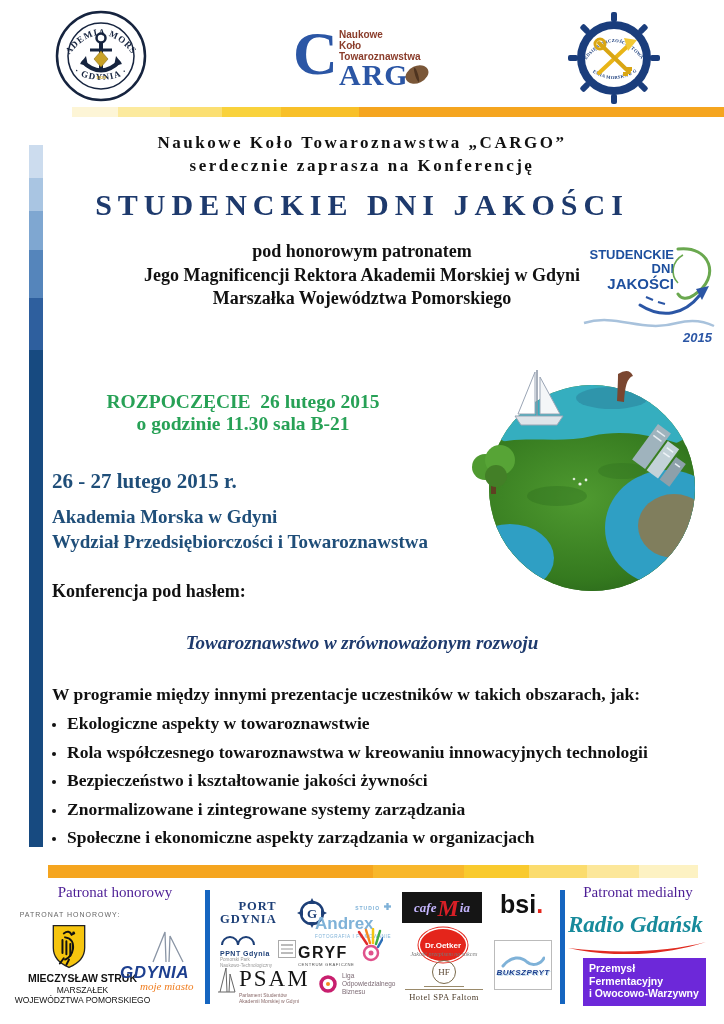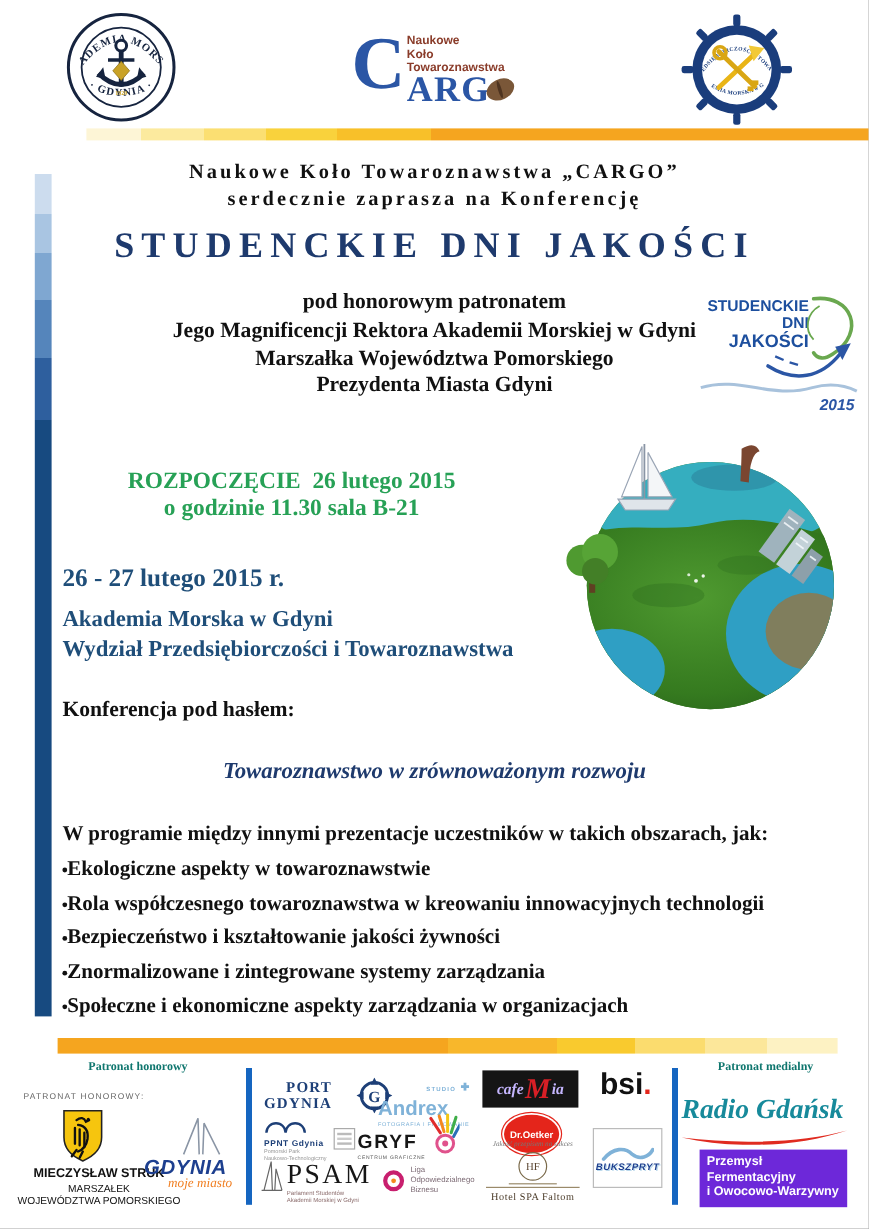--- a/index.html
+++ b/index.html
@@ -27,34 +27,34 @@
   .opening .l1{font-size:19.5px;white-space:pre-wrap;}
   .opening .l2{font-size:19.5px;}
 
   .event-date{left:52px;top:469px;font-weight:bold;font-size:21px;color:#1f4e79;}
   .venue{left:52px;top:504px;font-weight:bold;font-size:19px;color:#1f4e79;line-height:25px;}
   .conf-label{left:52px;top:581px;font-weight:bold;font-size:18px;color:#111;}
   .slogan{left:45px;top:632px;width:634px;text-align:center;font-style:italic;font-weight:bold;font-size:19px;color:#1e3a6d;}
 
   .prog-head{left:52px;top:684px;width:650px;font-weight:bold;font-size:17.5px;}
   .prog-list{left:52px;top:714px;width:656px;}
-  .prog-item{display:flex;margin-bottom:10.5px;font-weight:bold;font-size:17.5px;line-height:18px;}
+  .prog-item{display:flex;gap:11px;margin-bottom:10.5px;font-weight:bold;font-size:17.5px;line-height:18px;}
   .prog-item .dot{flex:0 0 4px;width:4px;height:4px;border-radius:50%;background:#111;margin-top:9px;}
 
   
   .cargo{left:293px;top:24px;width:160px;height:72px;}
   .cargo .bigc{position:absolute;left:0;top:-6px;font-weight:bold;font-size:62px;color:#2b56a5;font-family:"Liberation Serif",serif;}
   .cargo .lines{position:absolute;left:46px;top:5px;color:#8a3c2a;font-family:"Liberation Sans",sans-serif;font-weight:bold;font-size:10px;line-height:11px;}
   .cargo .argo{position:absolute;left:46px;top:34px;font-weight:bold;font-size:30px;letter-spacing:1px;color:#2b56a5;font-family:"Liberation Serif",serif;}
   .cargo .bean{position:absolute;left:112px;top:42px;width:24px;height:17px;background:#7a5738;border-radius:50%;transform:rotate(-25deg);}
   .cargo .bean::after{content:"";position:absolute;left:10px;top:1px;width:3px;height:15px;background:#4e3420;border-radius:50%;transform:rotate(8deg);}
 
   
   .f-sep{width:5px;height:114px;background:#1565c0;top:890px;}
-  .f-head{font-weight:bold;font-size:10px;color:#0f766e;text-align:center;}
+  .f-head{font-weight:normal;font-size:15px;color:#4c1d95;text-align:center;}
   .f-small-label{font-family:"Liberation Sans",sans-serif;font-size:7px;letter-spacing:1px;color:#666;}
   .hon-name{font-family:"Liberation Sans",sans-serif;font-weight:bold;font-size:10.5px;}
   .hon-sub{font-family:"Liberation Sans",sans-serif;font-size:8.5px;}
   .gdynia-txt{font-family:"Liberation Sans",sans-serif;font-weight:900;font-style:italic;font-size:17px;color:#1d3f8f;letter-spacing:.5px;}
   .moje{font-style:italic;font-size:11px;color:#f07d1f;}
 
   .port-txt{font-weight:bold;font-size:12.5px;letter-spacing:1px;color:#1d3f77;text-align:right;line-height:13px;}
   .andrex-name{font-family:"Liberation Sans",sans-serif;font-weight:bold;font-size:17px;color:#7fb2d8;}
   .andrex-sup{font-family:"Liberation Sans",sans-serif;font-weight:bold;font-size:5px;color:#7fb2d8;letter-spacing:1px;}
   .andrex-sub{font-family:"Liberation Sans",sans-serif;font-size:4.6px;color:#7fb2d8;letter-spacing:.6px;}
@@ -161,21 +161,20 @@
   <div class="abs leftbar"></div>
 
   <div class="abs centerwrap intro1">Naukowe Koło Towaroznawstwa „CARGO”</div>
   <div class="abs centerwrap intro2">serdecznie zaprasza na Konferencję</div>
   <div class="abs centerwrap pat-head">pod honorowym patronatem</div>
 
   <div class="abs centerwrap maintitle">STUDENCKIE DNI JAKOŚCI</div>
   <div class="abs centerwrap pat-lines">
     <div class="pat-line">Jego Magnificencji Rektora Akademii Morskiej w Gdyni</div>
     <div class="pat-line">Marszałka Województwa Pomorskiego</div>
-    <div class="pat-line">Prezydenta Miasta Gdyni</div>
   </div>
 
   <svg class="abs" style="left:582px;top:243px" width="135" height="105" viewBox="0 0 135 105">
     <text x="92" y="16" text-anchor="end" font-size="13" font-weight="bold" fill="#1d4f9e" font-family="Liberation Sans,sans-serif">STUDENCKIE</text>
     <text x="92" y="30" text-anchor="end" font-size="13" font-weight="bold" fill="#1d4f9e" font-family="Liberation Sans,sans-serif">DNI</text>
     <text x="92" y="46" text-anchor="end" font-size="15" font-weight="bold" fill="#1d4f9e" font-family="Liberation Sans,sans-serif">JAKOŚCI</text>
     <g>
       <path d="M96,6 C128,2 140,34 112,52 C105,57 99,56 96,51" fill="none" stroke="#6aa84f" stroke-width="3" stroke-linecap="round"></path>
       <path d="M101,12 C90,18 88,32 96,40" fill="none" stroke="#6aa84f" stroke-width="1.5"></path>
       <path d="M58,62 C80,76 102,72 118,52" fill="none" stroke="#2b56a5" stroke-width="3" stroke-linecap="round"></path>

